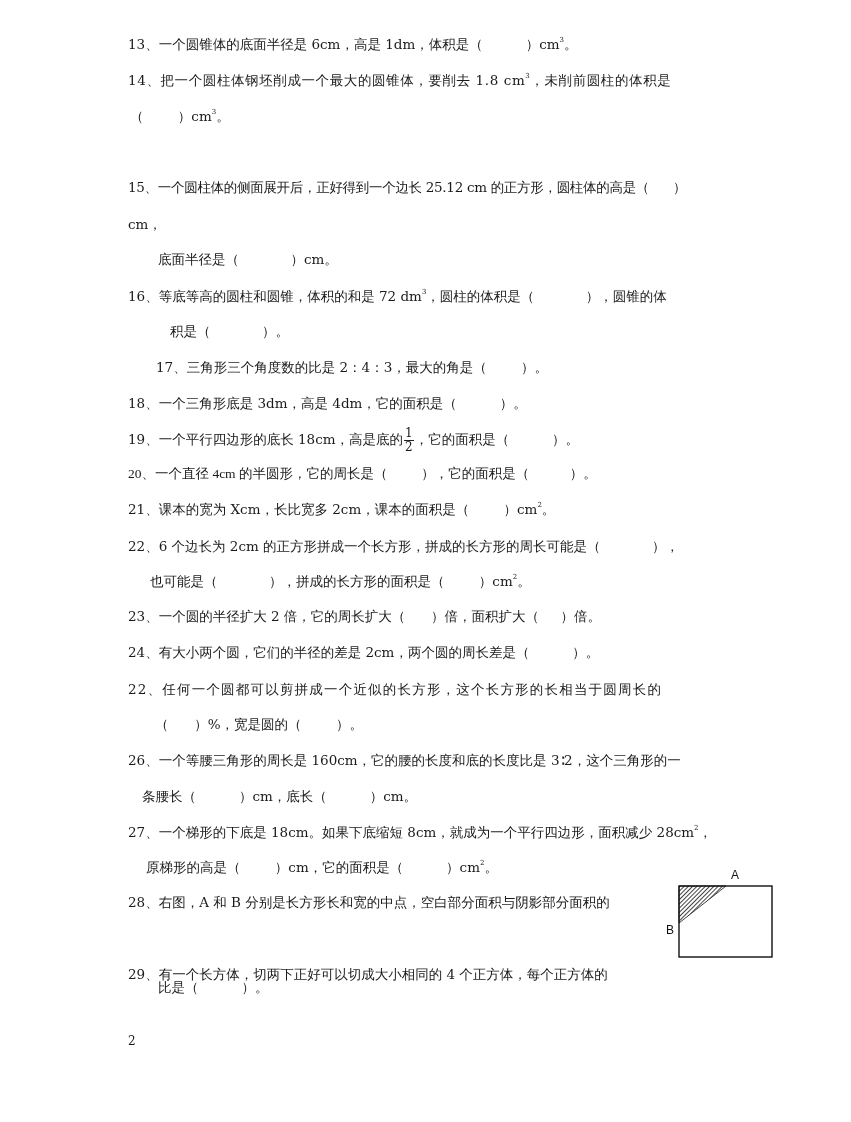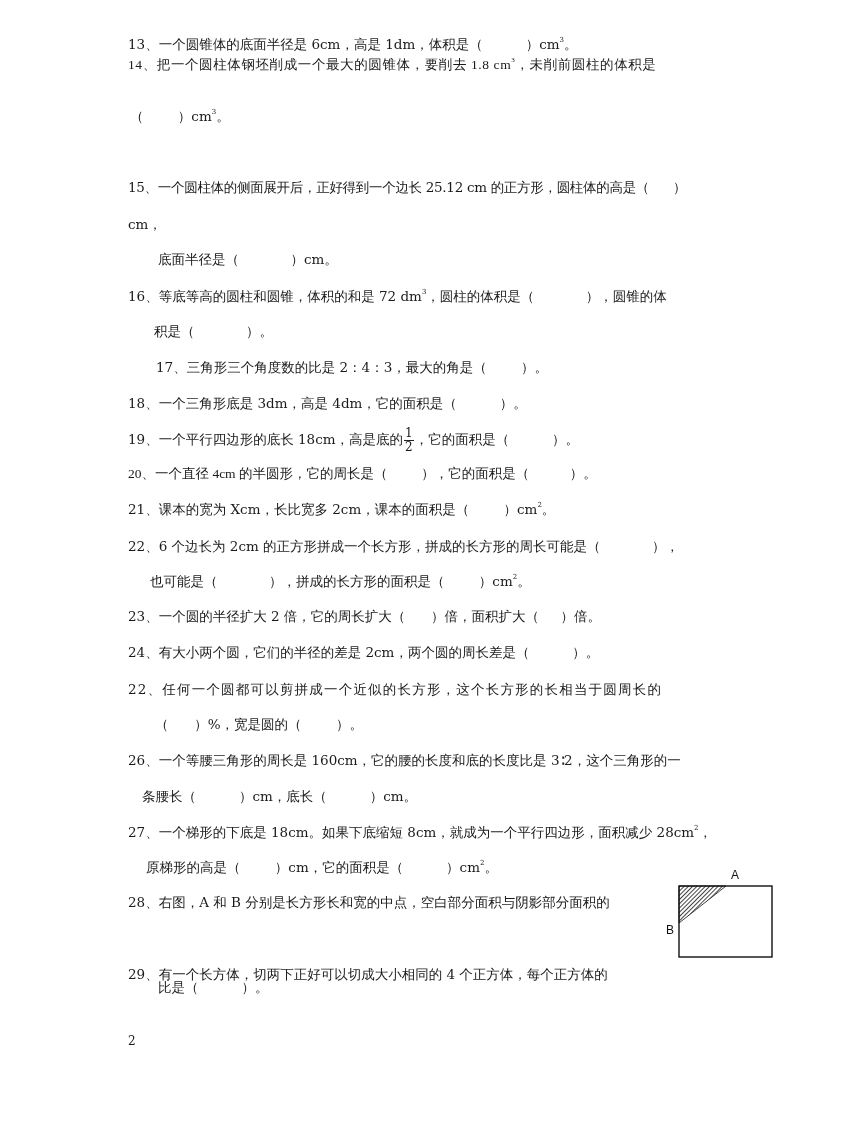--- a/index.html
+++ b/index.html
@@ -11,29 +11,29 @@
   .frac .num { display:block; border-bottom:1px solid #222; padding:0 1px; }
   .frac .den { display:block; }
   .figure { position:absolute; left:660px; y:0; top:862px; width:130px; height:100px; }
   .page-num { position:absolute; left:128px; top:1034px; font-size:12px; }
 </style>
 </head>
 <body>
 
 <div class="line" style="left:128px;top:34px;"><span>13、一个圆锥体的底面半径是 6cm，高是 1dm，体积是（          ）cm</span><sup>3</sup><span>。</span></div>
 
-<div class="line" style="left:128px;top:55px;letter-spacing:0.6px;font-family:Liberation Serif, serif;"><span>14、把一个圆柱体钢坯削成一个最大的圆锥体，要削去 1.8 cm</span><sup>3</sup><span>，未削前圆柱的体积是</span></div>
+<div class="line" style="left:128px;top:70px;letter-spacing:0.6px;"><span>14、把一个圆柱体钢坯削成一个最大的圆锥体，要削去 1.8 cm</span><sup>3</sup><span>，未削前圆柱的体积是</span></div>
 <div class="line" style="left:130px;top:106px;"><span>（        ）cm</span><sup>3</sup><span>。</span></div>
 
 <div class="line" style="left:128px;top:177px;letter-spacing:-0.3px;"><span>15、一个圆柱体的侧面展开后，正好得到一个边长 25.12 cm 的正方形，圆柱体的高是（      ）</span></div>
 <div class="line" style="left:128px;top:214px;"><span>cm，</span></div>
 <div class="line" style="left:158px;top:249px;"><span>底面半径是（            ）cm。</span></div>
 
 <div class="line" style="left:128px;top:286px;"><span>16、等底等高的圆柱和圆锥，体积的和是 72 dm</span><sup>3</sup><span>，圆柱的体积是（            ），圆锥的体</span></div>
-<div class="line" style="left:154px;top:321px;"><span>积是（            ）。</span></div>
+<div class="line" style="left:170px;top:321px;"><span>积是（            ）。</span></div>
 
 <div class="line" style="left:128px;top:357px;margin-left:28px;"><span>17、三角形三个角度数的比是 2：4：3，最大的角是（        ）。</span></div>
 <div class="line" style="left:128px;top:393px;"><span>18、一个三角形底是 3dm，高是 4dm，它的面积是（          ）。</span></div>
 
 <div class="line" style="left:128px;top:427px;"><span>19、一个平行四边形的底长 18cm，高是底的</span><span class="frac"><span class="num">1</span><span class="den">2</span></span><span>，它的面积是（          ）。</span></div>
 
 <div class="line" style="left:128px;top:464px;font-family:Liberation Serif, serif;"><span>20、一个直径 4cm 的半圆形，它的周长是（          ），它的面积是（            ）。</span></div>
 <div class="line" style="left:128px;top:499px;"><span>21、课本的宽为 Xcm，长比宽多 2cm，课本的面积是（        ）cm</span><sup>2</sup><span>。</span></div>
 
 <div class="line" style="left:128px;top:536px;"><span>22、6 个边长为 2cm 的正方形拼成一个长方形，拼成的长方形的周长可能是（            ），</span></div>

